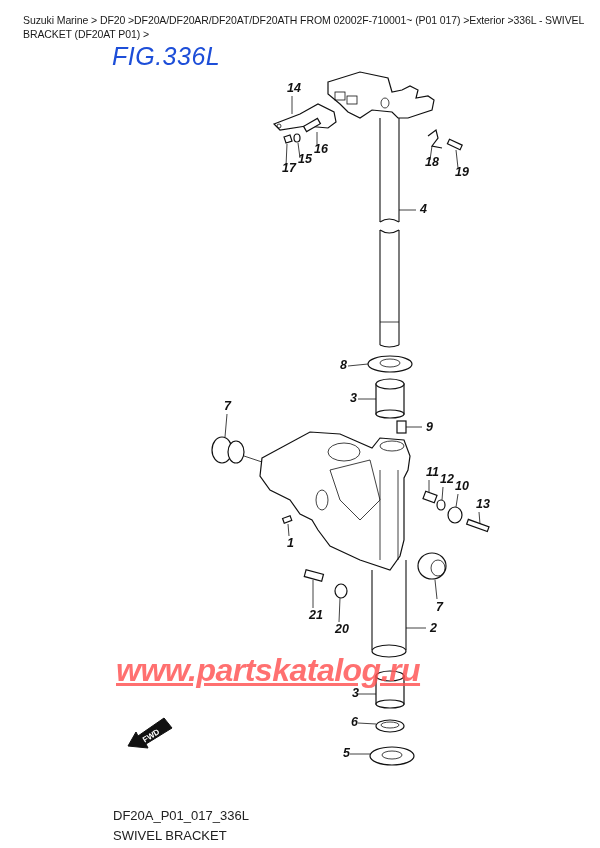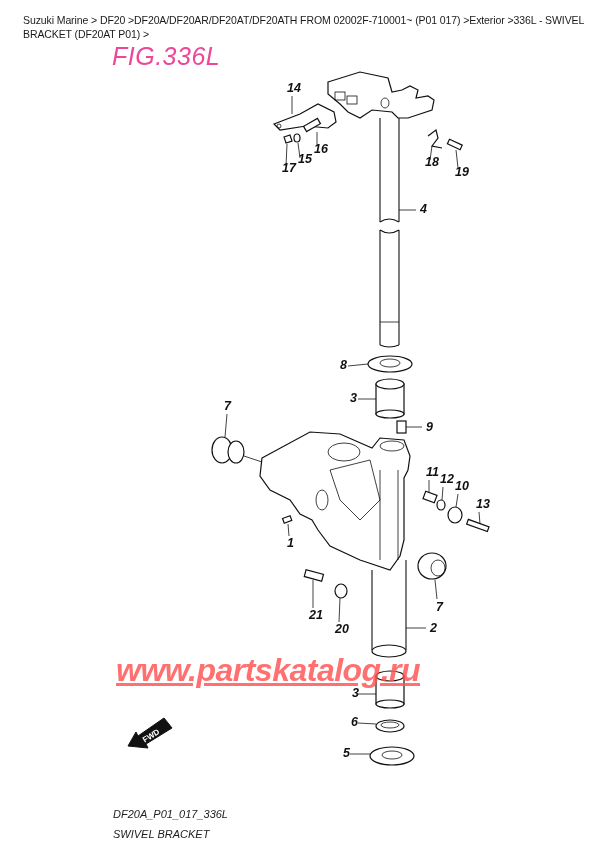--- a/index.html
+++ b/index.html
@@ -2,32 +2,32 @@
 <html><head>
   <meta charset="utf-8">
   <style>
     html, body { margin: 0; padding: 0; background: #ffffff; }
     body { width: 600px; height: 848px; position: relative; overflow: hidden;
            font-family: "Liberation Sans", sans-serif; }
     .breadcrumb { position: absolute; left: 7px; top: 13px; width: 588px;
                   font-size: 10.5px; line-height: 14px; color: #1a1a1a; letter-spacing: -0.1px; margin-left: 16px; }
     .breadcrumb span { cursor: pointer; }
     .fig-title { position: absolute; left: 112px; top: 42px; font-size: 25px;
-                 font-style: italic; color: #ec4899; letter-spacing: 0.5px; }
+                 font-style: italic; color: #1d4ed8; letter-spacing: 0.5px; }
     svg.diagram { position: absolute; left: 0; top: 0; }
     .callout { font-family: "Liberation Sans", sans-serif; font-style: italic;
                font-size: 12.5px; font-weight: bold; fill: #111; }
     .ln { stroke: #111; stroke-width: 1.1; fill: none; }
     .part { stroke: #111; stroke-width: 1.2; fill: #fff; }
     .thin { stroke: #111; stroke-width: 0.8; fill: none; }
     .watermark { position: absolute; left: 116px; top: 652px; font-size: 32px;
                  font-weight: bold; font-style: italic; color: rgba(255,80,80,0.82);
                  letter-spacing: -0.5px; pointer-events: none; text-decoration: underline; }
     .fwd { position: absolute; left: 126px; top: 712px; }
-    .caption { position: absolute; left: 113px; font-size: 11px; font-style: italic; color: #222; }
+    .caption { position: absolute; left: 113px; font-size: 13px; color: #222; }
     .cap1 { top: 808px; }
     .cap2 { top: 828px; }
   </style>
 </head>
 <body>
 
 <div class="breadcrumb">
   <span>Suzuki Marine</span>
   <span>&gt;</span>
   <span>DF20</span>

